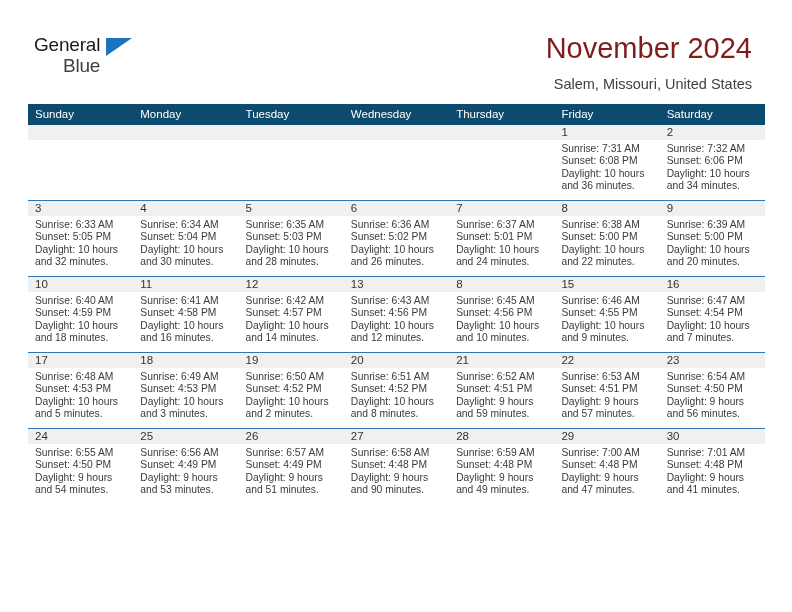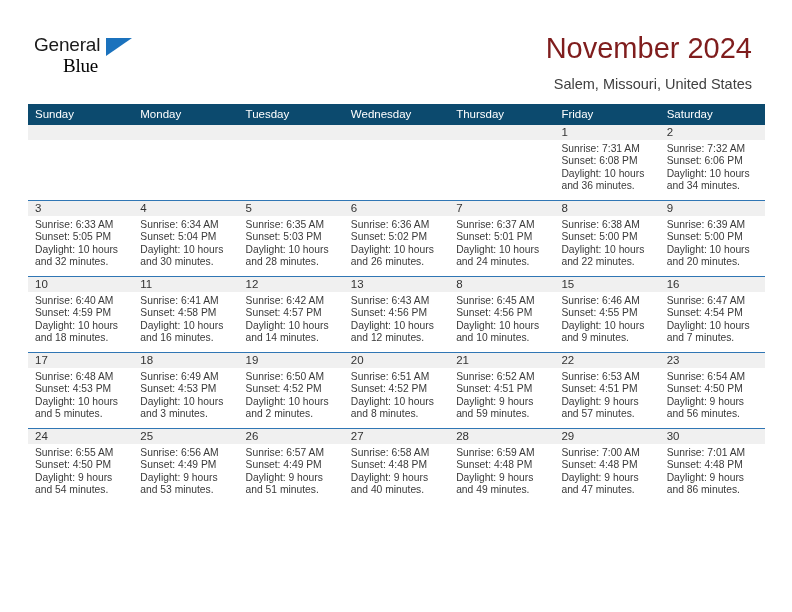--- a/index.html
+++ b/index.html
@@ -54,22 +54,22 @@
     height: 0;
     border-left: 26px solid #1b72bd;
     border-bottom: 18px solid transparent;
   }
   .logo-blue {
     position: absolute;
     left: 29px;
     top: 21px;
     font-size: 19px;
     letter-spacing: -0.2px;
-    color: #000000;
-    font-family: Liberation Serif, serif;
+    color: #404040;
+    font-family: Liberation Sans, sans-serif;
   }
 
   .title {
     position: absolute;
     right: 40px;
     top: 32px;
     font-size: 29px;
     color: #7f1d1d;
     text-align: center;
     white-space: nowrap;
@@ -423,21 +423,21 @@
               <div>Sunrise: 6:57 AM</div>
               <div>Sunset: 4:49 PM</div>
               <div class="wrap2">Daylight: 9 hours and 51 minutes.</div>
             </div>
           </td>
           <td class="day-cell">
             <div class="daynum">27</div>
             <div class="details">
               <div>Sunrise: 6:58 AM</div>
               <div>Sunset: 4:48 PM</div>
-              <div class="wrap2">Daylight: 9 hours and 40 minutes.</div>
+              <div class="wrap2">Daylight: 9 hours and 90 minutes.</div>
             </div>
           </td>
           <td class="day-cell">
             <div class="daynum">28</div>
             <div class="details">
               <div>Sunrise: 6:59 AM</div>
               <div>Sunset: 4:48 PM</div>
               <div class="wrap2">Daylight: 9 hours and 49 minutes.</div>
             </div>
           </td>
@@ -447,20 +447,20 @@
               <div>Sunrise: 7:00 AM</div>
               <div>Sunset: 4:48 PM</div>
               <div class="wrap2">Daylight: 9 hours and 47 minutes.</div>
             </div>
           </td>
           <td class="day-cell">
             <div class="daynum">30</div>
             <div class="details">
               <div>Sunrise: 7:01 AM</div>
               <div>Sunset: 4:48 PM</div>
-              <div class="wrap2">Daylight: 9 hours and 86 minutes.</div>
+              <div class="wrap2">Daylight: 9 hours and 41 minutes.</div>
             </div>
           </td>
         </tr>
       </tbody>
   </table>
 
 </div>
 
 </body></html>

